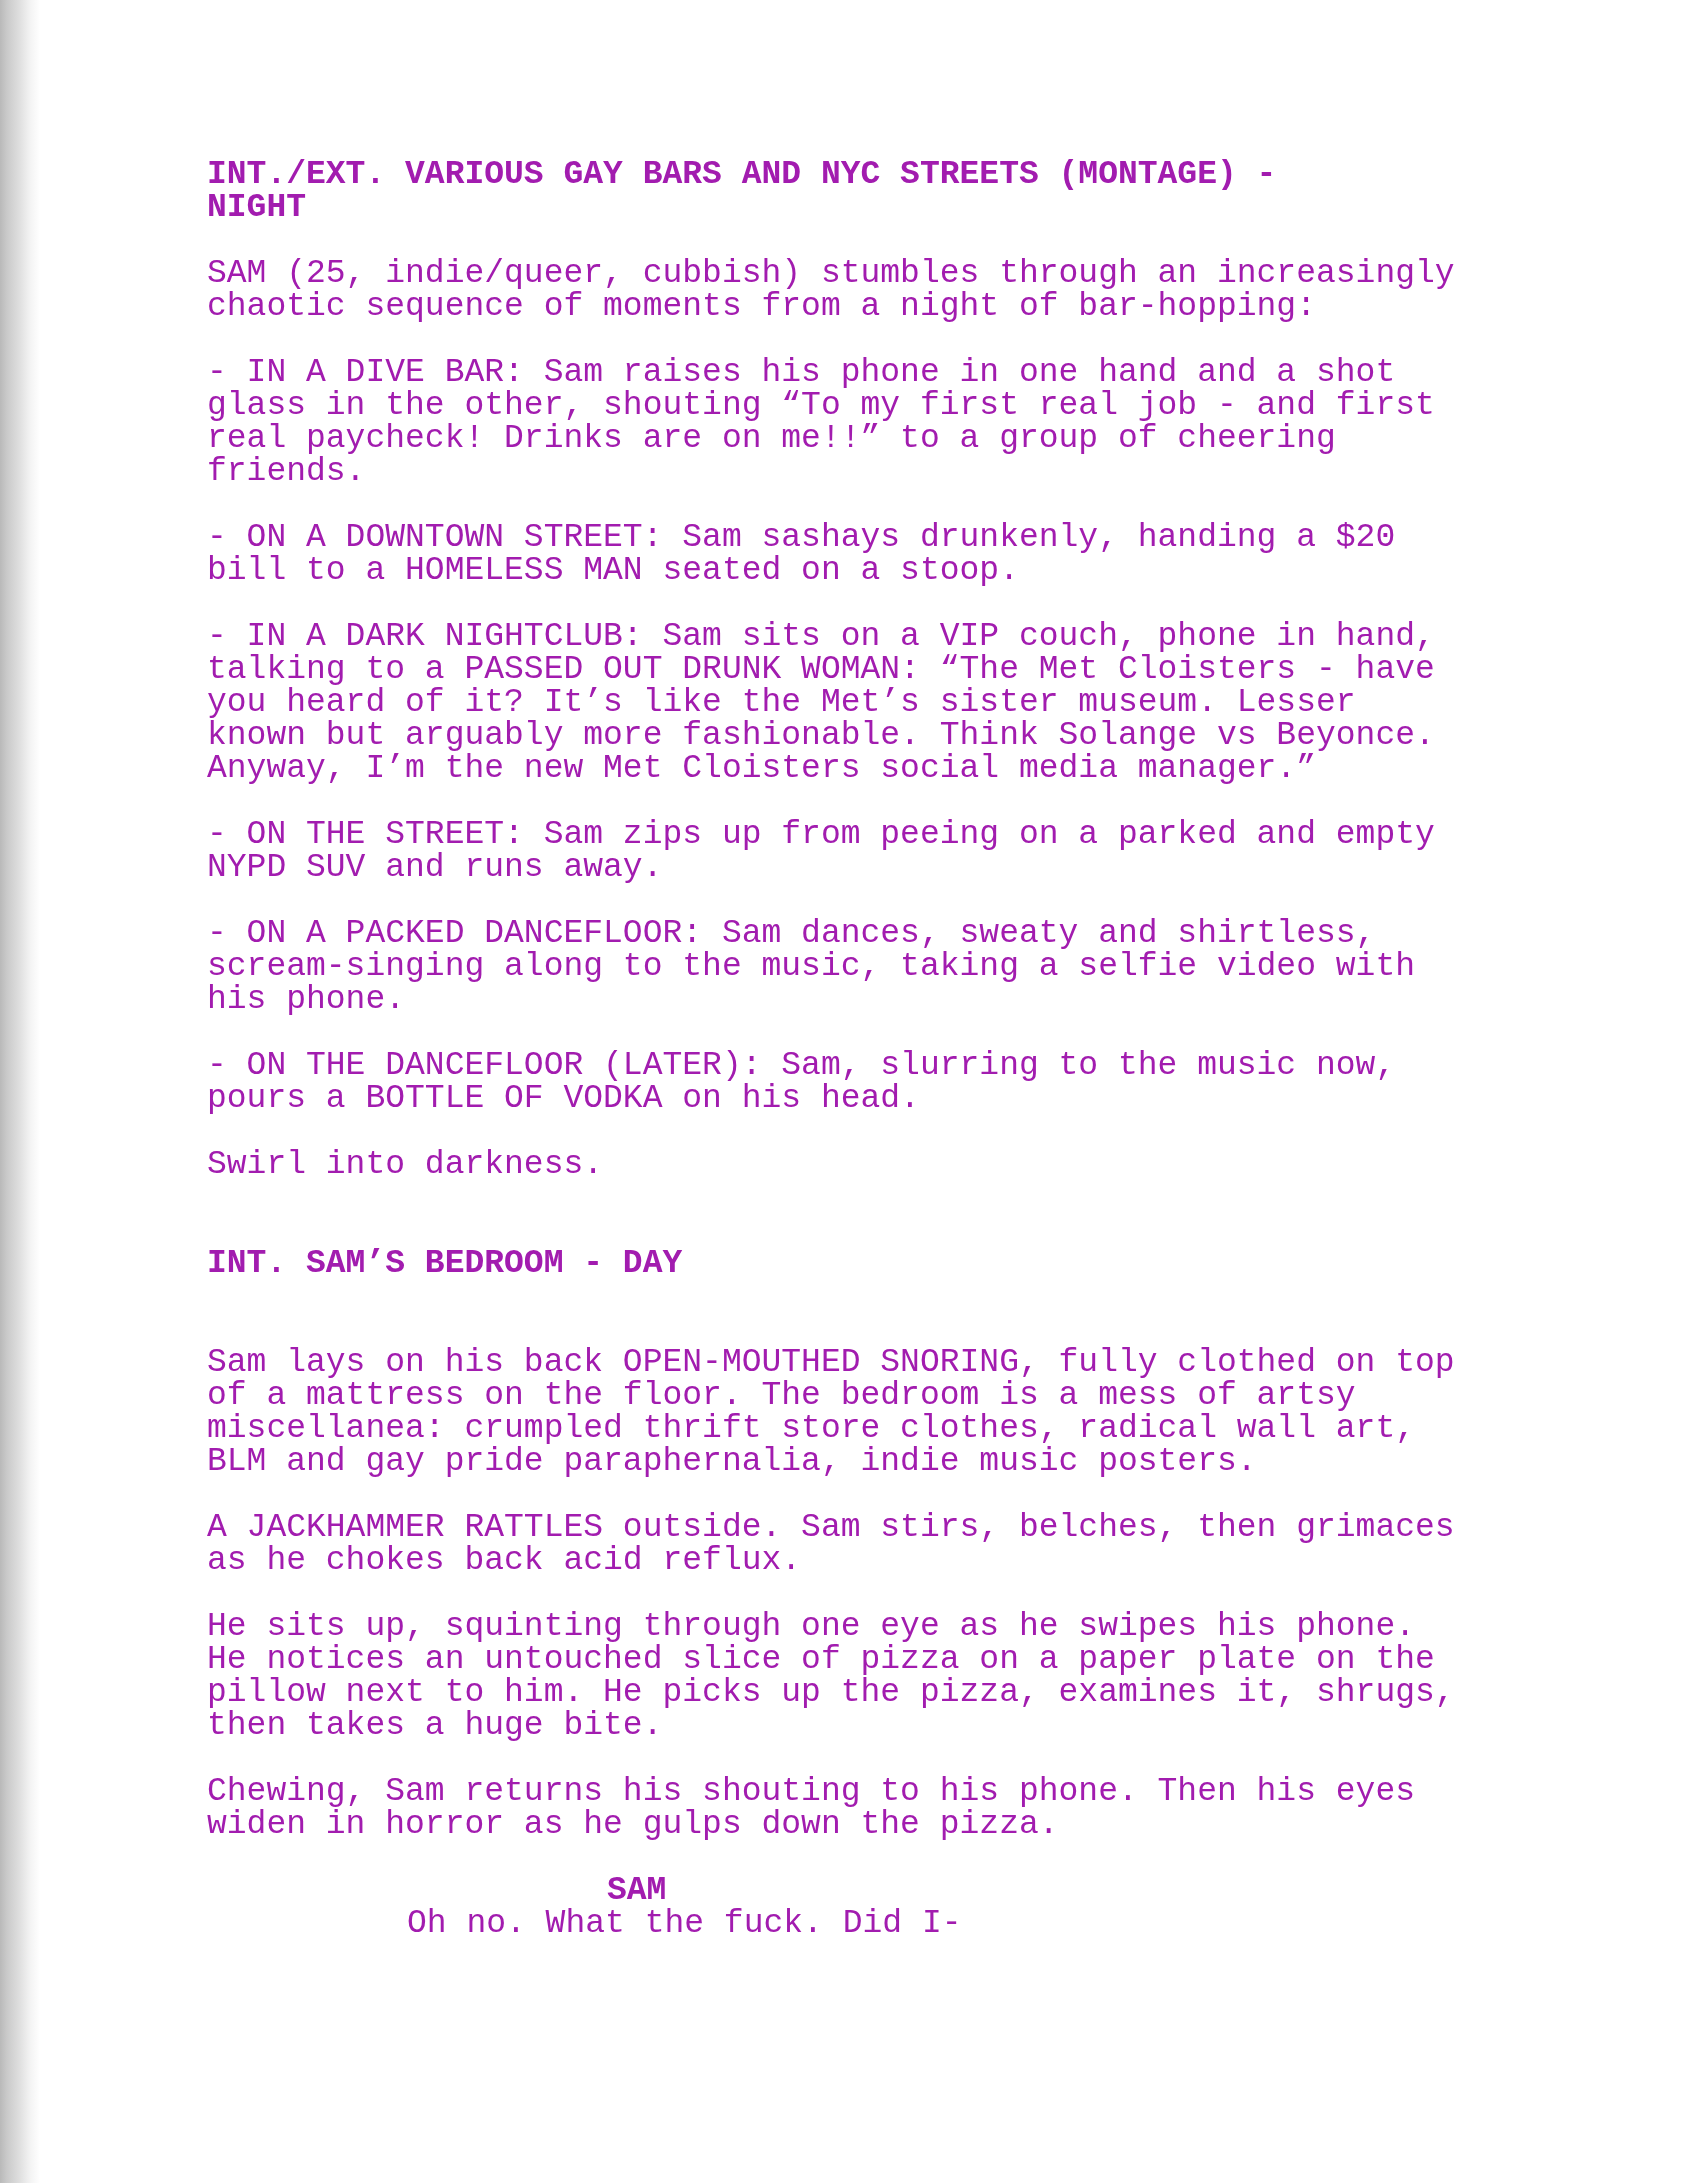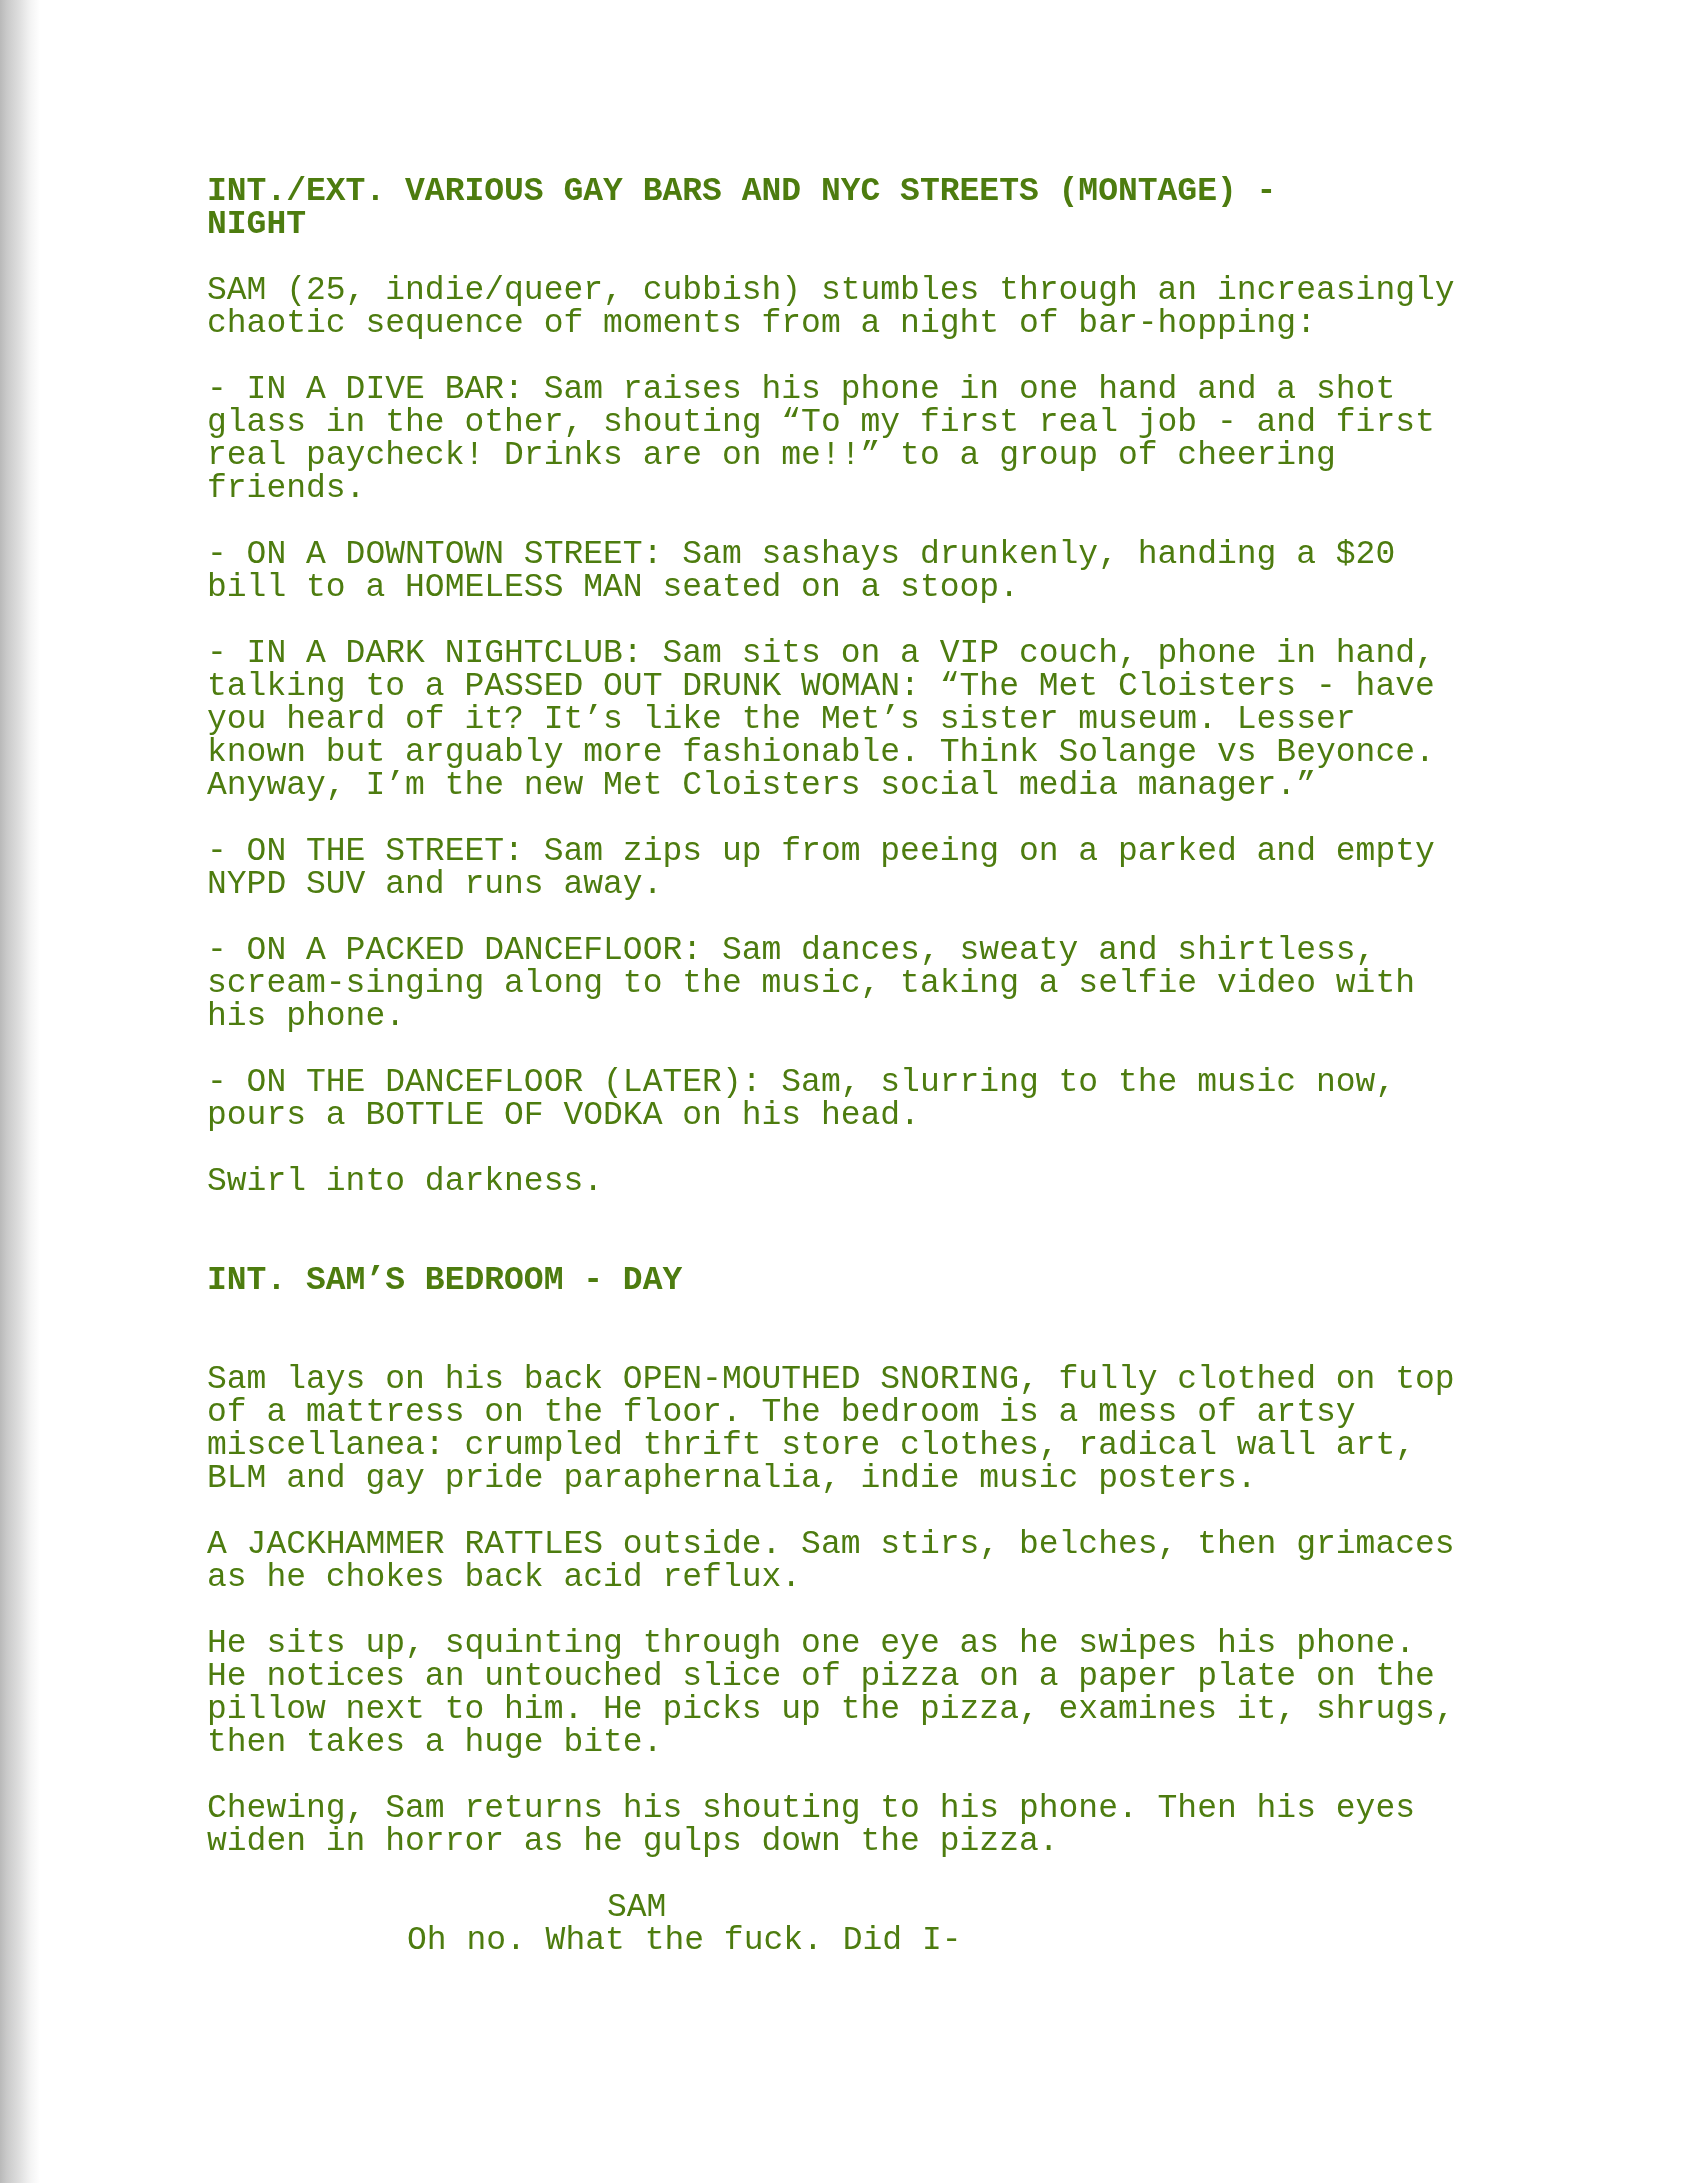--- a/index.html
+++ b/index.html
@@ -16,35 +16,35 @@
   .page-shadow {
     position: absolute;
     left: 0; top: 0;
     width: 40px;
     height: 2183px;
     background: linear-gradient(to right, #b9b9b9 0px, #c9c9c9 6.7px, #dedede 19px, #f3f3f3 30px, #ffffff 40px);
   }
   .script {
     position: absolute;
     left: 207px;
-    top: 175px;
+    top: 158px;
     width: 1350px;
     font-family: "Liberation Mono", "DejaVu Sans Mono", monospace;
     font-size: 33px;
     line-height: 33px;
-    color: #4d7c0f;
+    color: #a21caf;
   }
   .line {
     display: block;
     height: 33px;
     white-space: pre;
   }
   .slugline { font-weight: bold; }
   .blank { height: 33px; }
-  .char-cue { padding-left: calc(20 * 20px); }
+  .char-cue { padding-left: calc(20 * 20px); font-weight: bold; }
   .dialogue { padding-left: calc(10 * 20px); }
 </style>
 </head>
 <body>
 
 <div class="page-shadow"></div>
 
 <div class="script">
 
   <div>

